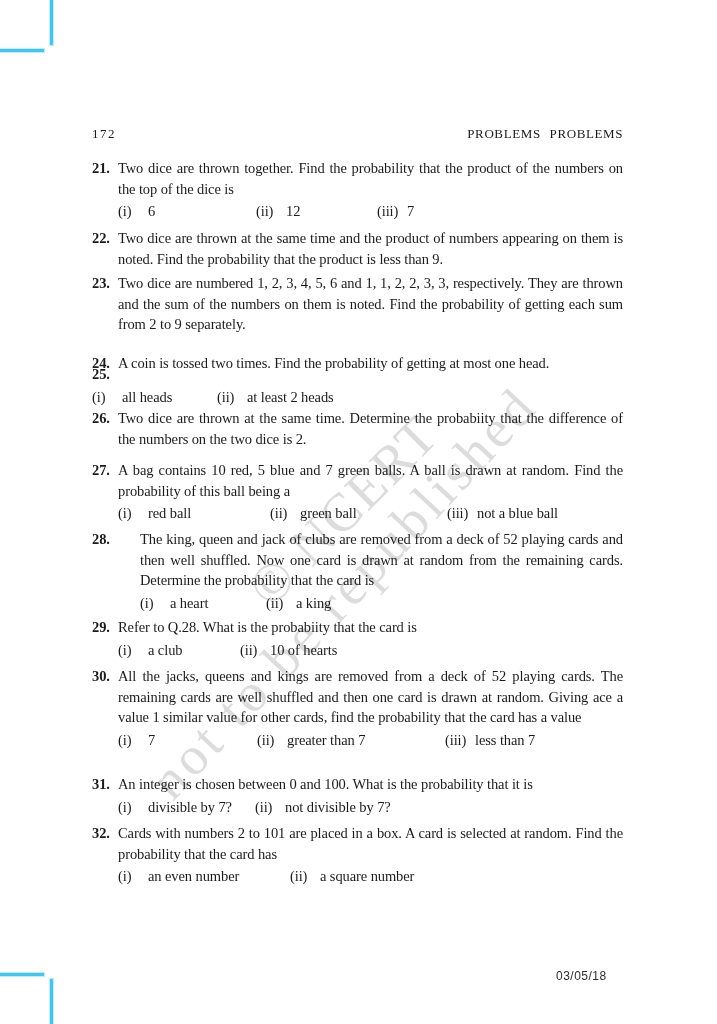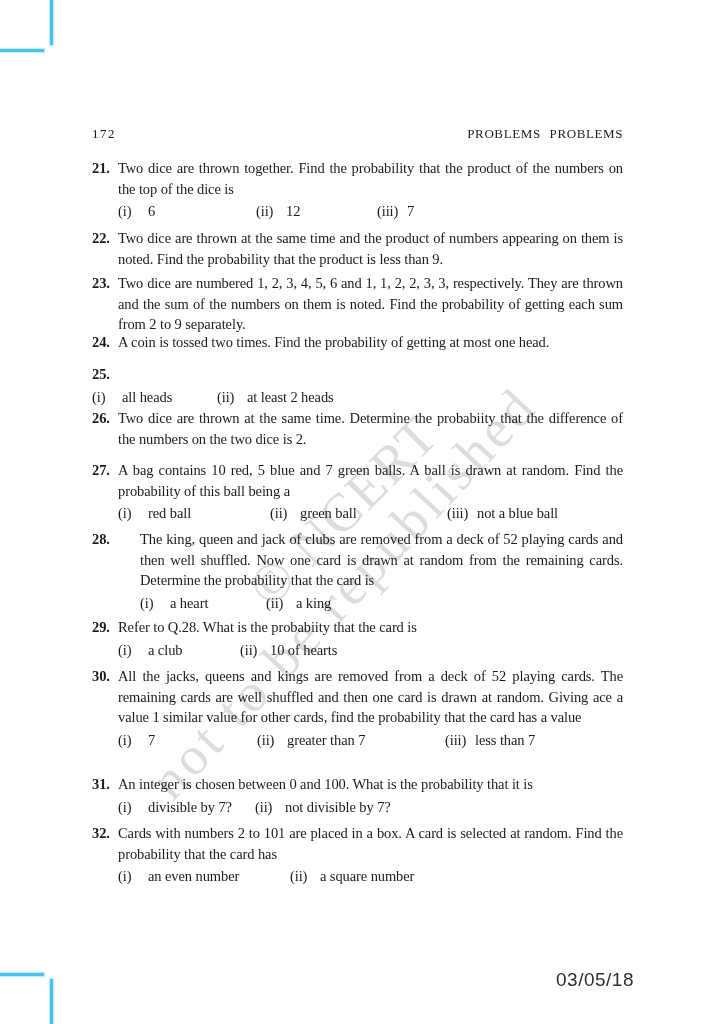--- a/index.html
+++ b/index.html
@@ -43,21 +43,21 @@
   .pnum  { flex:none; width:26px; font-weight:bold; }
   .pbody { width:505px; }
   .ptext { text-align:justify; }
   .opts  { position:relative; height:21px; margin-top:2px; }
   .opt   { position:absolute; top:0; white-space:nowrap; }
   .olabel{ display:inline-block; min-width:30px; }
 
   
   .footer-date {
     position:absolute; z-index:1; left:556px; top:969px;
-    font-family:"Liberation Sans", sans-serif; font-size:19px;
+    font-family:"Liberation Sans", sans-serif; font-size:12px;
     color:#2e2e2e; letter-spacing:0.5px;
   }
 </style>
 </head>
 <body>
 
 <div class="page">
 
   <div class="crop crop-v-top"></div>
   <div class="crop crop-h-top"></div>
@@ -89,21 +89,21 @@
         <div class="pbody">
           <div class="ptext">Two dice are thrown at the same time and the product of numbers appearing on them is noted. Find the probability that the product is less than 9.</div>
         </div>
       </div>
       <div class="problem" style="top: 273px;">
         <div class="pnum">23.</div>
         <div class="pbody">
           <div class="ptext">Two dice are numbered 1, 2, 3, 4, 5, 6 and 1, 1, 2, 2, 3, 3, respectively. They are thrown and the sum of the numbers on them is noted. Find the probability of getting each sum from 2 to 9 separately.</div>
         </div>
       </div>
-      <div class="problem" style="top: 332px;">
+      <div class="problem" style="top: 353px;">
         <div class="pnum">24.</div>
         <div class="pbody">
           <div class="ptext">A coin is tossed two times. Find the probability of getting at most one head.</div>
         </div>
       </div>
       <div class="problem" style="top: 364px; flex-direction: column;">
         <div class="pnum">25.</div>
         <div class="pbody">
           <div class="opts">
             <span class="opt" style="left: 0px;"><span class="olabel">(i)</span><span>all heads</span></span>

